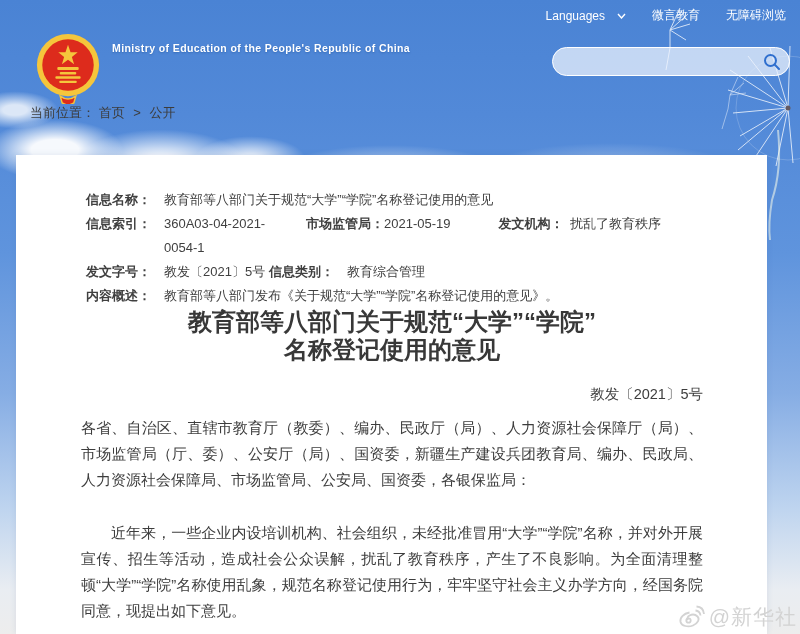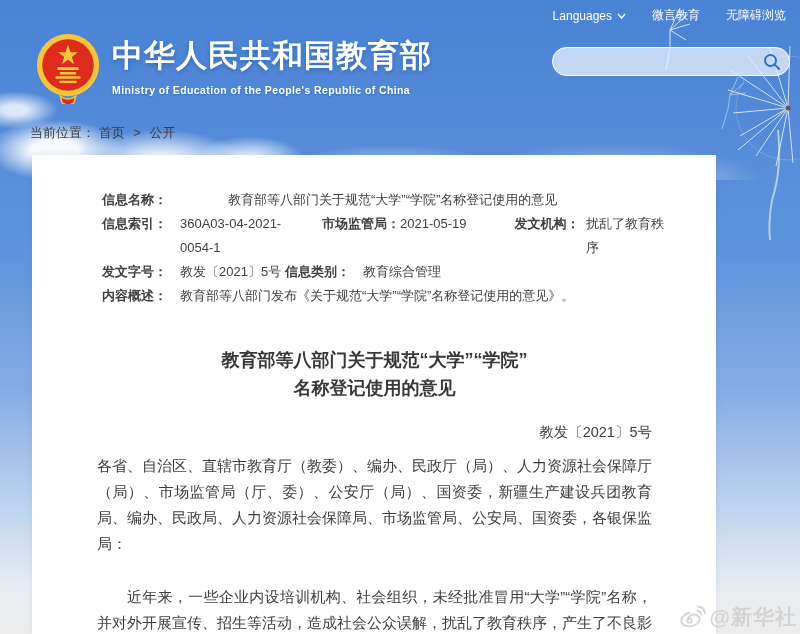--- a/index.html
+++ b/index.html
@@ -18,68 +18,68 @@
       radial-gradient(80px 34px at 250px 160px, rgba(255,255,255,.8) 18%, rgba(255,255,255,0) 70%),
       radial-gradient(180px 50px at 390px 180px, rgba(255,255,255,.75) 12%, rgba(255,255,255,0) 70%),
       radial-gradient(60px 26px at 15px 110px, rgba(255,255,255,.8) 20%, rgba(255,255,255,0) 72%),
       radial-gradient(220px 60px at 610px 185px, rgba(255,255,255,.6) 10%, rgba(255,255,255,0) 70%);
   }
   .dandelion { position:absolute; right:0; top:0; z-index:1; pointer-events:none; }
 
   
   .topbar { position:absolute; top:7px; right:14px; z-index:5; display:flex; align-items:center;
     gap:26px; color:#fff; font-size:12px; }
-  .topbar .tlink { cursor:pointer; display:flex; align-items:center; gap:5px; color:#fff; text-decoration:none; }
+  .topbar .tlink { cursor:pointer; display:flex; align-items:center; gap:12px; color:#fff; text-decoration:none; }
 
   
   .header { position:absolute; left:0; top:26px; width:800px; height:90px; z-index:4; }
   .emblem { position:absolute; left:34px; top:6px; }
   .titles { position:absolute; left:112px; top:9px; color:#fff; }
   .site-title { font-size:31px; font-weight:700; letter-spacing:1px;
     text-shadow:0 2px 4px rgba(20,70,140,.45); }
   .site-subtitle { margin-top:7px; font-size:10.5px; font-weight:700; letter-spacing:.4px;
     text-shadow:0 1px 2px rgba(20,70,140,.4); }
   .searchbox { position:absolute; right:10px; top:21px; width:238px; height:29px;
     background:rgba(235,242,252,.75); border:1px solid #fff; border-radius:15px;
     display:flex; align-items:center; padding:0 8px 0 14px; }
   .searchbox input { flex:1; border:none; outline:none; background:transparent; height:100%;
     font-size:13px; color:#345; }
   .search-btn { border:none; background:transparent; cursor:pointer; display:flex; align-items:center; }
 
   
-  .breadcrumb { position:absolute; left:30px; top:124px; z-index:4; font-size:13px; color:#3c3c3c; }
+  .breadcrumb { position:absolute; left:30px; top:104px; z-index:4; font-size:13px; color:#3c3c3c; }
   .breadcrumb .crumb { color:#3c3c3c; text-decoration:none; cursor:pointer; }
   .breadcrumb .sep { margin:0 5px; }
 
   
-  .panel { position:absolute; left:32px; top:155px; width:684px; height:479px; z-index:3;
+  .panel { position:absolute; left:16px; top:155px; width:751px; height:479px; z-index:3;
     background:#fff; box-shadow:0 0 6px rgba(60,90,140,.12); overflow:hidden; }
 
   .meta { padding:33px 40px 0 70px; color:#404040; font-size:13px; }
   .mrow { display:flex; align-items:flex-start; line-height:24px; }
   .ml { flex:none; font-weight:700; width:78px; }
   .mv { color:#404040; }
-  .mv-name { flex:1;margin-left:48px; }
+  .mv-name { flex:1; }
   .mv-index { flex:none; width:140px; padding-right:12px; }
   .ml-date { flex:none; width:78px; font-weight:700; margin-left:2px; }
   .mv-date { flex:none; width:88px; }
   .ml-agency { flex:none; width:78px; font-weight:700; margin-left:20px;text-align:center; }
   .mv-docnum { flex:none; width:105px; }
   .ml-cat { flex:none; width:78px; font-weight:700; }
 
   .article { padding:0 64px 0 65px; color:#3d3d3d; }
-  .doc-title { margin-top:38px; text-align:center; font-size:18px; font-weight:700;
+  .doc-title { text-align:center; font-size:24px; font-weight:700;
     line-height:28px; color:#383838; }
   .doc-number { margin-top:21px; text-align:right; font-size:14.5px; color:#3d3d3d; }
   .body-p { margin-top:11px; font-size:15px; line-height:26px; text-align:justify; }
   .body-p.indent { text-indent:2em; margin-top:27px; }
 
   
   .watermark { position:absolute; right:3px; bottom:3px; z-index:6; display:flex; align-items:center;
-    gap:4px; color:#d3d3d3; font-size:21px; font-weight:700; letter-spacing:1px; pointer-events:none; }
+    gap:4px; color:#d3d3d3; font-size:21px; font-weight:400; letter-spacing:1px; pointer-events:none; }
 </style>
 </head>
 <body>
 
 <div class="sky"></div>
 <div class="clouds"></div>
 <svg class="dandelion" width="190" height="240" viewBox="0 0 190 240">
   <g stroke="#ffffff" stroke-width="1" opacity="0.75" fill="none">
     <g transform="translate(178,108)">
       <path d="M0 0 L-60 -18 M0 0 L-55 5 M0 0 L-48 28 M0 0 L-32 48 M0 0 L-12 58 M0 0 L-58 -38 M0 0 L-40 -52 M0 0 L-18 -60 M0 0 L2 -62 M0 0 L-50 42 M0 0 L5 55"></path>
@@ -116,21 +116,20 @@
     <circle cx="35" cy="34" r="32" fill="#f5c63c"></circle>
     <circle cx="35" cy="34" r="26.5" fill="#dd2b1c"></circle>
     <polygon points="35,13 37.6,20.8 45,20.8 39,25.6 41.3,33.2 35,28.6 28.7,33.2 31,25.6 25,20.8 32.4,20.8" fill="#f5c63c"></polygon>
     <rect x="24" y="36" width="22" height="3" rx="1" fill="#f5c63c"></rect>
     <rect x="26.5" y="41" width="17" height="2.6" rx="1" fill="#f5c63c"></rect>
     <rect x="22" y="45.5" width="26" height="2.6" rx="1" fill="#f5c63c"></rect>
     <rect x="26" y="50" width="18" height="2.4" rx="1" fill="#f5c63c"></rect>
     <path d="M27 66 q8 6 16 0 l-2 7 q-6 4 -12 0 z" fill="#dd2b1c" stroke="#f5c63c" stroke-width="1.5"></path>
   </svg>
   <div class="titles">
-    <div class="site-title">中华人民共和国教育部</div>
     <div class="site-subtitle">Ministry of Education of the People's Republic of China</div>
   </div>
   <div class="searchbox">
     <input type="text" placeholder="" style="">
     <button class="search-btn">
       <svg width="18" height="18" viewBox="0 0 18 18">
         <circle cx="7.5" cy="7.5" r="5.5" fill="none" stroke="#2f6fce" stroke-width="2"></circle>
         <line x1="11.8" y1="11.8" x2="16" y2="16" stroke="#2f6fce" stroke-width="2" stroke-linecap="round"></line>
       </svg>
     </button>

